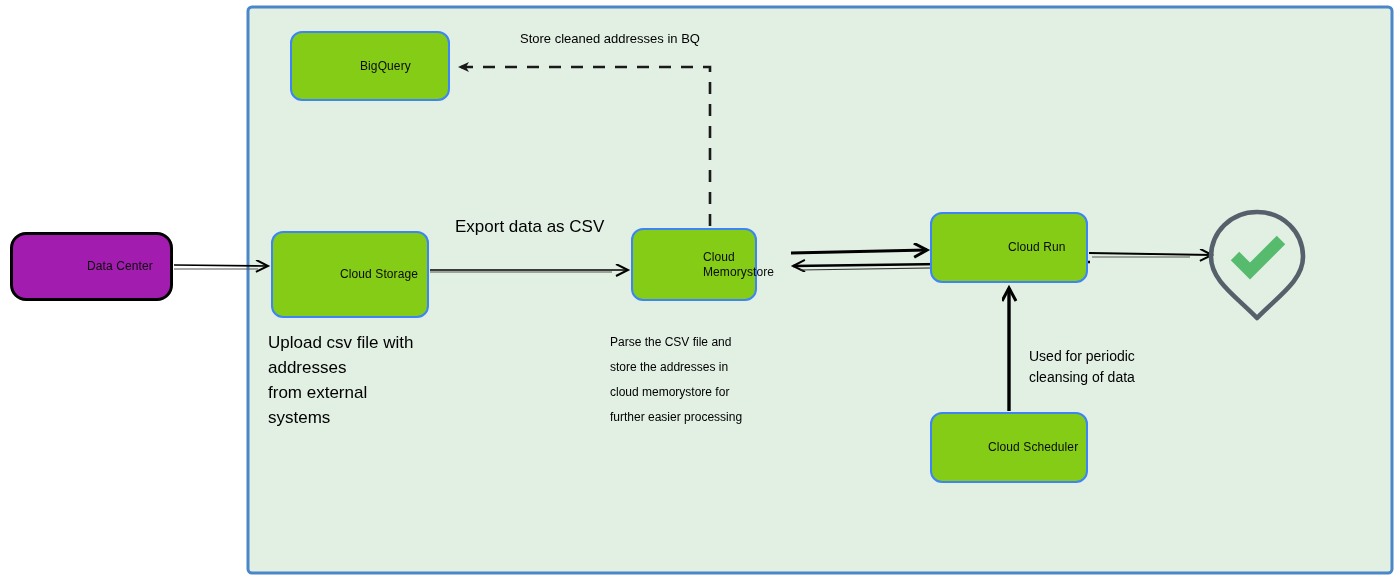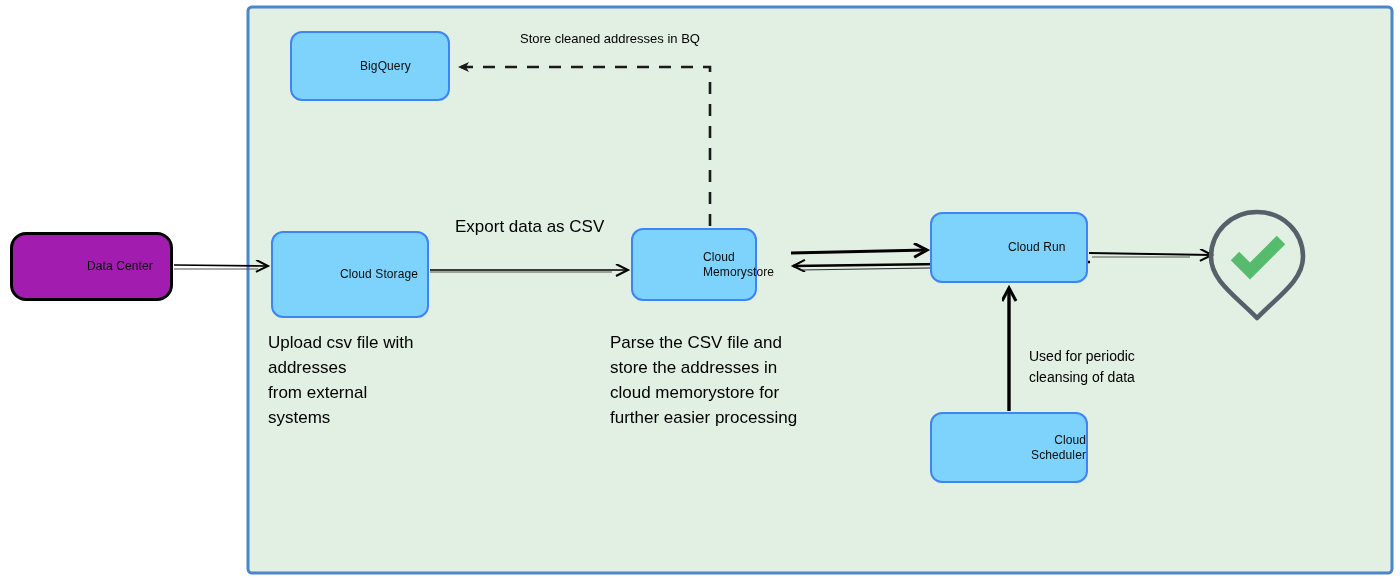--- a/index.html
+++ b/index.html
@@ -13,21 +13,21 @@
   #stage{position:absolute;inset:0;width:1400px;height:580px;}
   #svg-layer{position:absolute;left:0;top:0;width:1400px;height:580px;}
 
   
   .node{
     position:absolute;
     box-sizing:border-box;
     display:flex;
     align-items:center;
     border-radius:12px;
-    background:#7dd3fc;
+    background:#84cc16;
     border:2px solid #3d85f7;
   }
   .node .ico{
     flex:0 0 auto;
     display:flex;align-items:center;justify-content:center;
   }
   .node .lbl{
     font-size:12px;
     color:#0b0b0b;
     line-height:1.25;
@@ -54,32 +54,32 @@
   #node-memorystore{left:631px;top:228px;width:126px;height:73px;}
   #node-memorystore .ico{margin-left:14px;}
   #node-memorystore .lbl{margin-left:14px;}
 
   #node-cloudrun{left:930px;top:212px;width:158px;height:71px;}
   #node-cloudrun .ico{margin-left:14px;}
   #node-cloudrun .lbl{margin-left:20px;}
 
   #node-scheduler{left:930px;top:412px;width:158px;height:71px;}
   #node-scheduler .ico{margin-left:18px;}
-  #node-scheduler .lbl{margin-left:28px;text-align:right;}
+  #node-scheduler .lbl{margin-left:0;}
 
   
   .free-text{
     position:absolute;
     color:#000000;
     white-space:pre-line;
   }
   #txt-store-bq{left:520px;top:31px;font-size:13px;}
   #txt-export-csv{left:455px;top:217px;font-size:17px;}
   #txt-upload{left:268px;top:330px;font-size:17px;line-height:25px;}
-  #txt-parse{left:610px;top:330px;font-size:17px;line-height:25px;}
+  #txt-parse{left:610px;top:330px;font-size:12px;line-height:25px;}
   #txt-periodic{left:1029px;top:346px;font-size:14px;line-height:21px;}
   #txt-avapi{left:1237px;top:325px;font-size:14px;line-height:20px;}
 </style>
 </head>
 <body>
 
 <div id="stage">
 
   <svg id="svg-layer" viewBox="0 0 1400 580">
     <defs>

